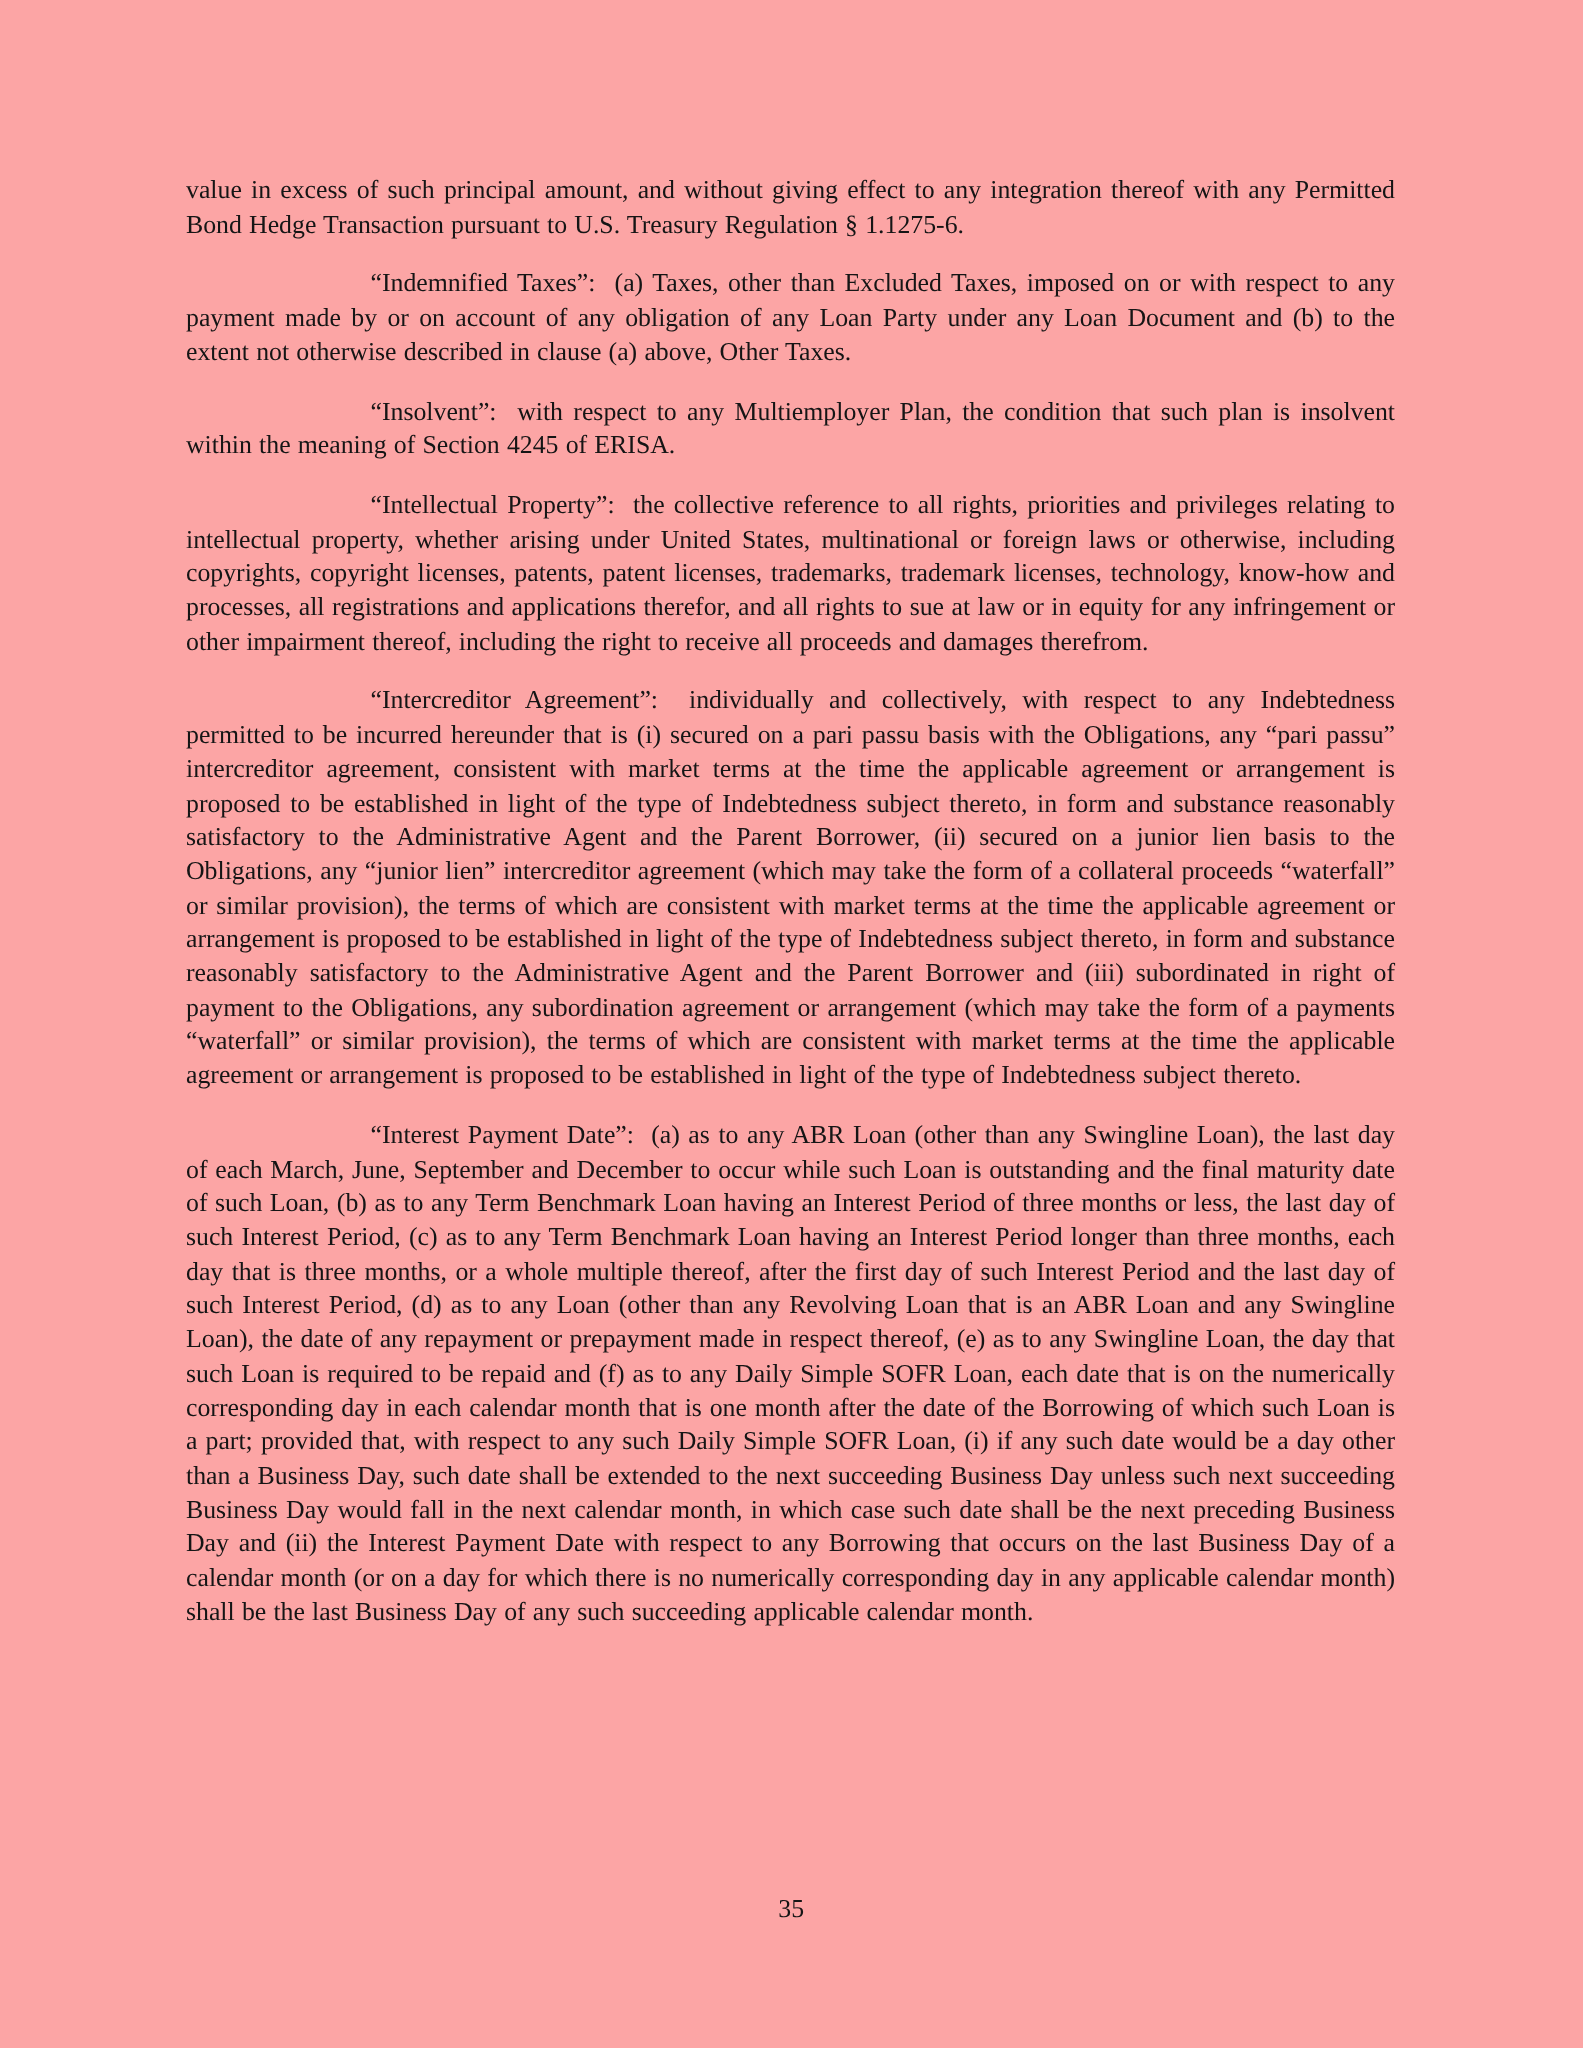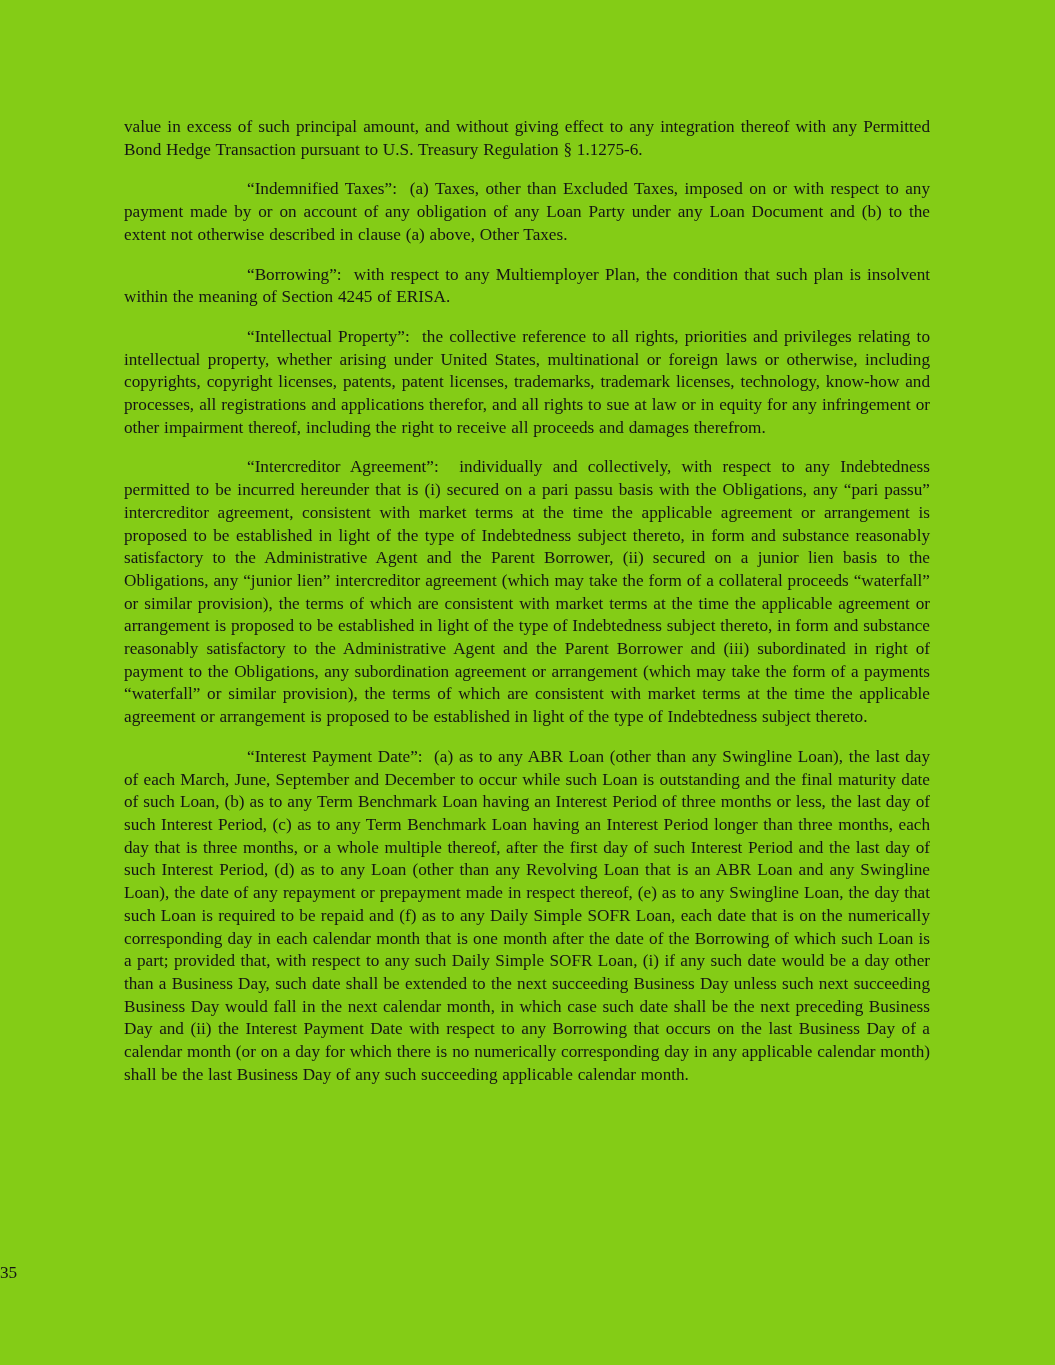--- a/index.html
+++ b/index.html
@@ -12,21 +12,21 @@
     height: 1365px;
     position: relative;
     font-family: "Liberation Serif", "DejaVu Serif", serif;
     color: #151515;
   }
   .page {
     position: absolute;
     left: 0; top: 0;
     width: 1055px;
     height: 1365px;
-    background: #84cc16;
+    background: #fca5a5;
     overflow: hidden;
   }
   .doc-body {
     position: absolute;
     left: 124px;
     top: 116px;
     width: 806px;
   }
   .para {
     margin: 0 0 17px 0;
@@ -39,30 +39,31 @@
     text-indent: 123px;
   }
   .underline {
     text-underline-offset: 2px;
   }
   .page-number {
     position: absolute;
     left: 0;
     top: 1262px;
     width: 1055px;
+    text-align: center;
     font-size: 17.2px;
     line-height: 22.7px;
   }
 </style>
 </head>
 <body>
 
 <div class="page">
   <div class="doc-body">
       <p class="para"><span>value in excess of such principal amount, and without giving effect to any integration thereof with any Permitted Bond Hedge Transaction pursuant to U.S. Treasury Regulation § 1.1275-6.</span></p>
       <p class="para indent"><span>“</span><span class="underline">Indemnified Taxes</span><span>”:&nbsp; (a) Taxes, other than Excluded Taxes, imposed on or with respect to any payment made by or on account of any obligation of any Loan Party under any Loan Document and (b) to the extent not otherwise described in clause (a) above, Other Taxes.</span></p>
-      <p class="para indent"><span>“</span><span class="underline">Borrowing</span><span>”:&nbsp; with respect to any Multiemployer Plan, the condition that such plan is insolvent within the meaning of Section 4245 of ERISA.</span></p>
+      <p class="para indent"><span>“</span><span class="underline">Insolvent</span><span>”:&nbsp; with respect to any Multiemployer Plan, the condition that such plan is insolvent within the meaning of Section 4245 of ERISA.</span></p>
       <p class="para indent"><span>“</span><span class="underline">Intellectual Property</span><span>”:&nbsp; the collective reference to all rights, priorities and privileges relating to intellectual property, whether arising under United States, multinational or foreign laws or otherwise, including copyrights, copyright licenses, patents, patent licenses, trademarks, trademark licenses, technology, know-how and processes, all registrations and applications therefor, and all rights to sue at law or in equity for any infringement or other impairment thereof, including the right to receive all proceeds and damages therefrom.</span></p>
       <p class="para indent"><span>“</span><span class="underline">Intercreditor Agreement</span><span>”:&nbsp; individually and collectively, with respect to any Indebtedness permitted to be incurred hereunder that is (i) secured on a pari passu basis with the Obligations, any “pari passu” intercreditor agreement, consistent with market terms at the time the applicable agreement or arrangement is proposed to be established in light of the type of Indebtedness subject thereto, in form and substance reasonably satisfactory to the Administrative Agent and the Parent Borrower, (ii) secured on a junior lien basis to the Obligations, any “junior lien” intercreditor agreement (which may take the form of a collateral proceeds “waterfall” or similar provision), the terms of which are consistent with market terms at the time the applicable agreement or arrangement is proposed to be established in light of the type of Indebtedness subject thereto, in form and substance reasonably satisfactory to the Administrative Agent and the Parent Borrower and (iii) subordinated in right of payment to the Obligations, any subordination agreement or arrangement (which may take the form of a payments “waterfall” or similar provision), the terms of which are consistent with market terms at the time the applicable agreement or arrangement is proposed to be established in light of the type of Indebtedness subject thereto.</span></p>
       <p class="para indent"><span>“</span><span class="underline">Interest Payment Date</span><span>”:&nbsp; (a) as to any ABR Loan (other than any Swingline Loan), the last day of each March, June, September and December to occur while such Loan is outstanding and the final maturity date of such Loan, (b) as to any Term Benchmark Loan having an Interest Period of three months or less, the last day of such Interest Period, (c) as to any Term Benchmark Loan having an Interest Period longer than three months, each day that is three months, or a whole multiple thereof, after the first day of such Interest Period and the last day of such Interest Period, (d) as to any Loan (other than any Revolving Loan that is an ABR Loan and any Swingline Loan), the date of any repayment or prepayment made in respect thereof, (e) as to any Swingline Loan, the day that such Loan is required to be repaid and (f) as to any Daily Simple SOFR Loan, each date that is on the numerically corresponding day in each calendar month that is one month after the date of the Borrowing of which such Loan is a part; </span><span class="underline">provided</span><span> that, with respect to any such Daily Simple SOFR Loan, (i) if any such date would be a day other than a Business Day, such date shall be extended to the next succeeding Business Day unless such next succeeding Business Day would fall in the next calendar month, in which case such date shall be the next preceding Business Day and (ii) the Interest Payment Date with respect to any Borrowing that occurs on the last Business Day of a calendar month (or on a day for which there is no numerically corresponding day in any applicable calendar month) shall be the last Business Day of any such succeeding applicable calendar month.</span></p>
     </div>
   <div class="page-number">35</div>
 </div>
 
 </body></html>

